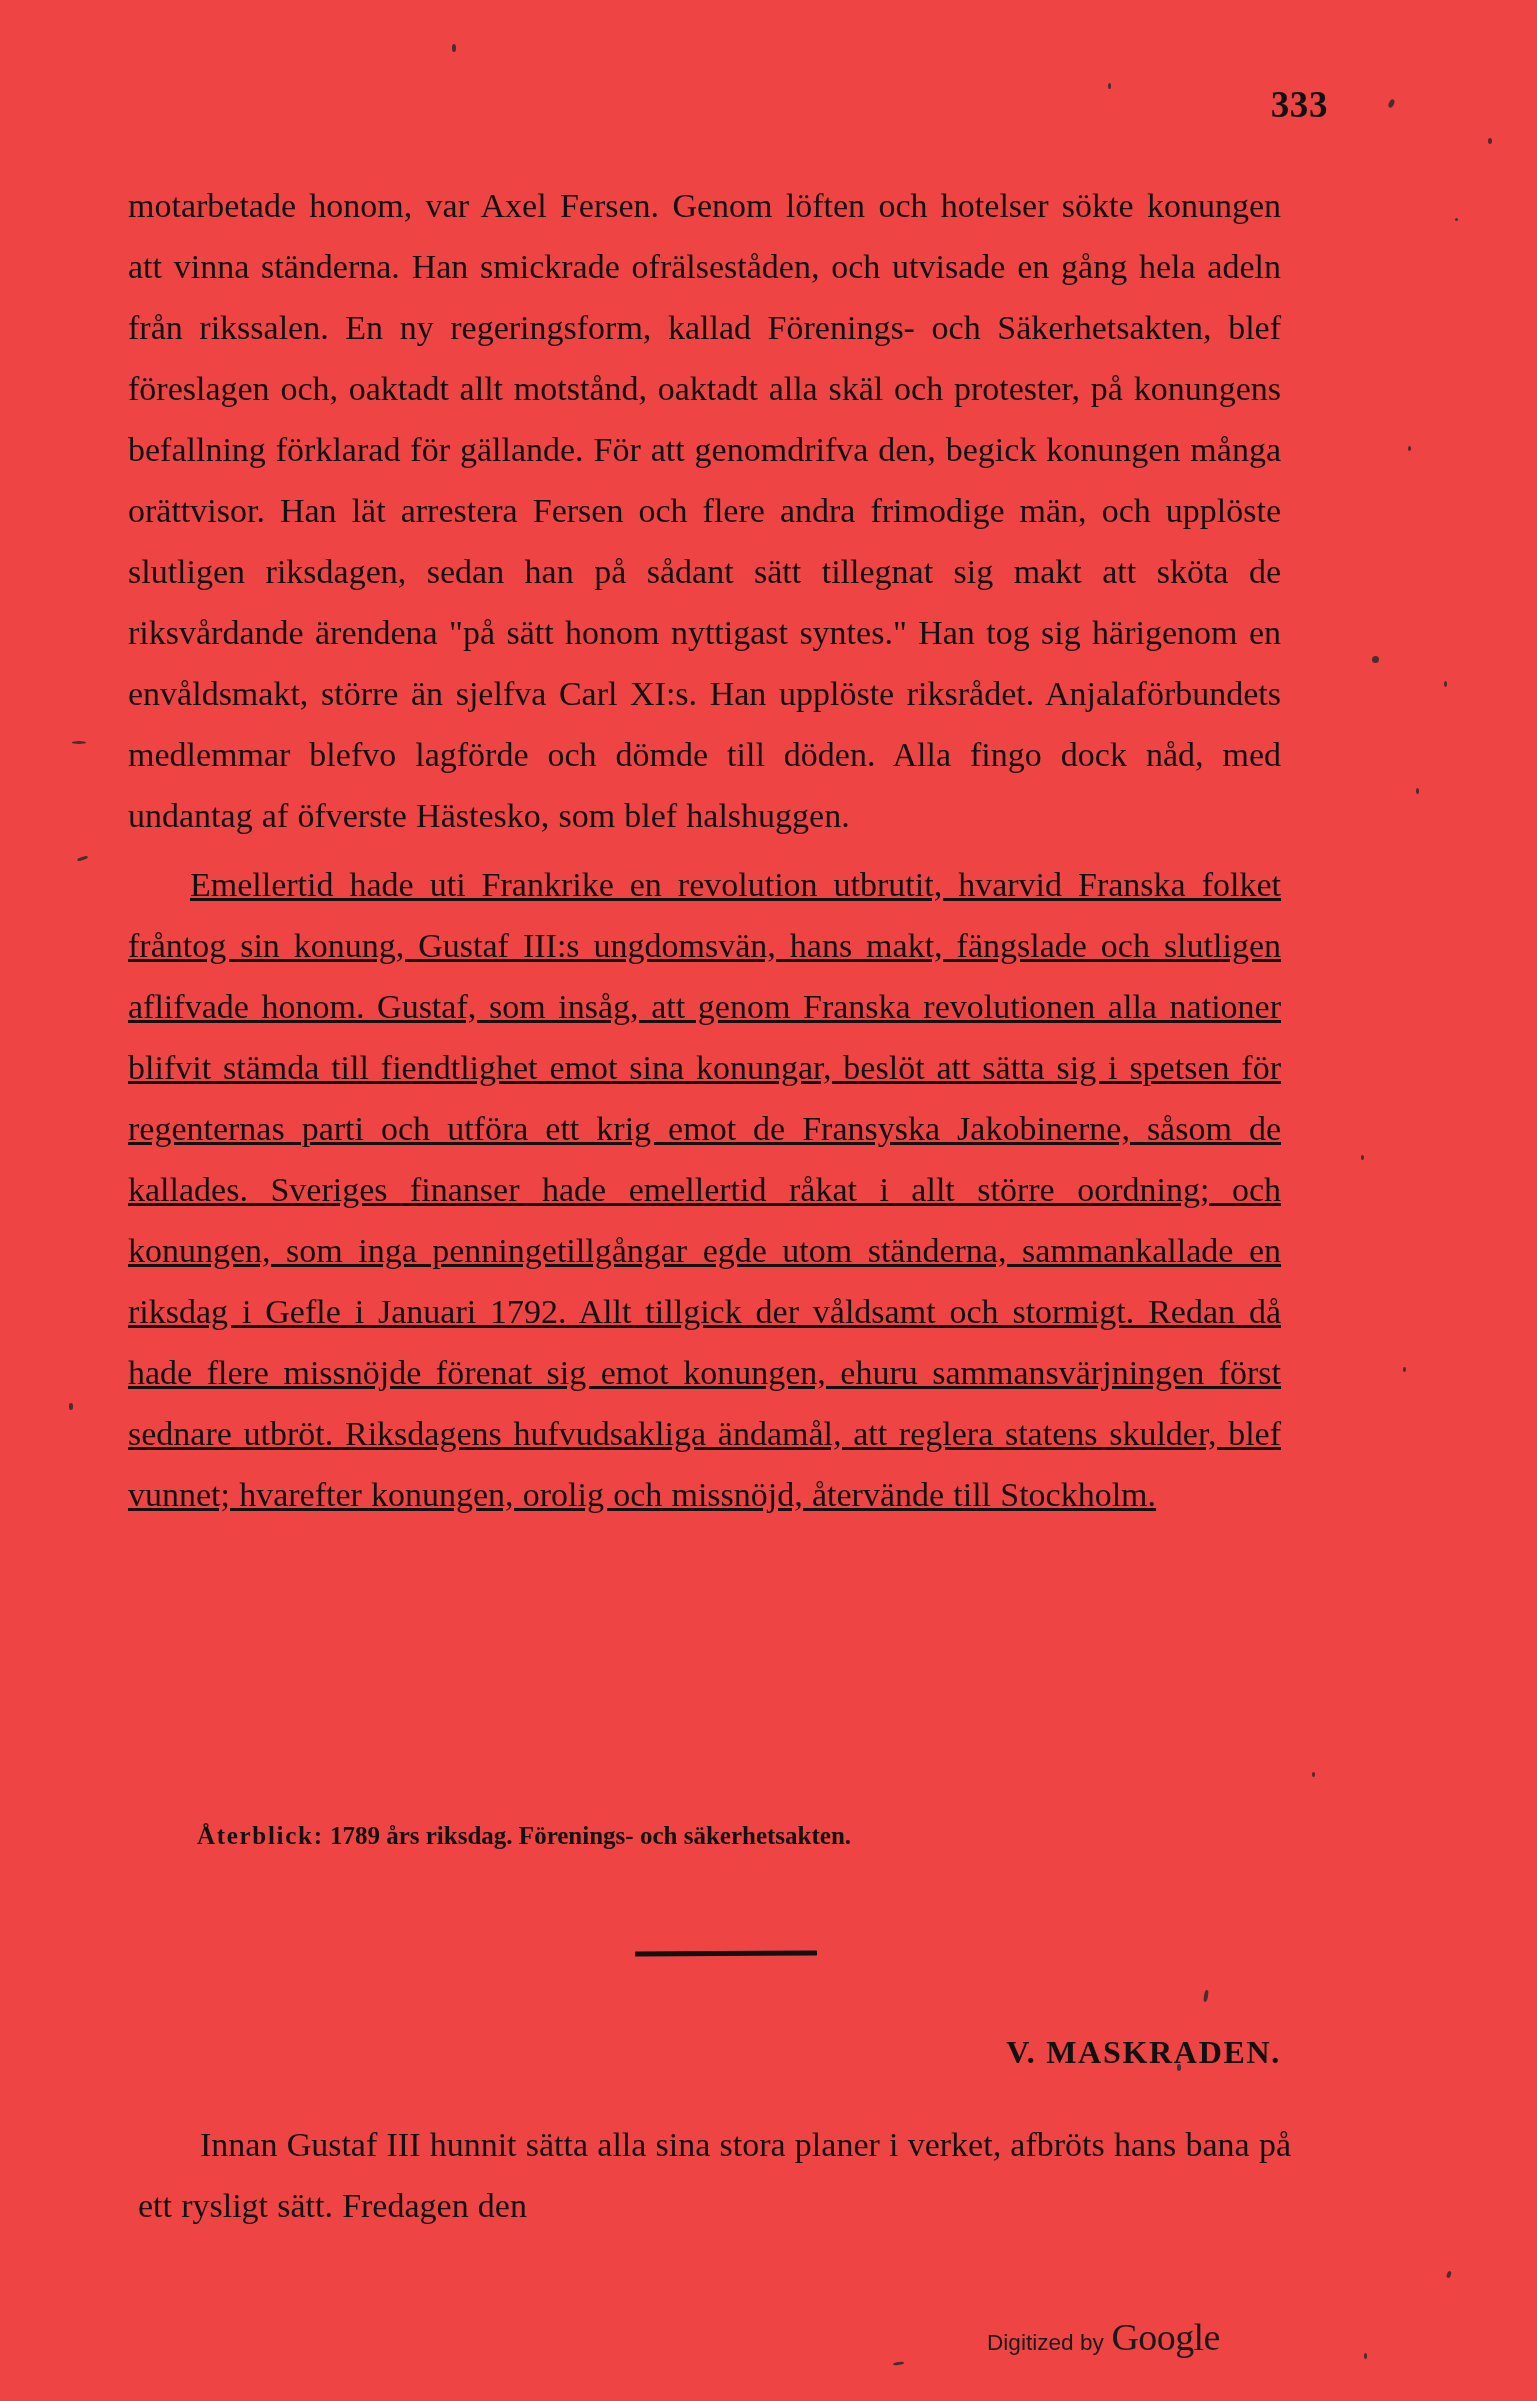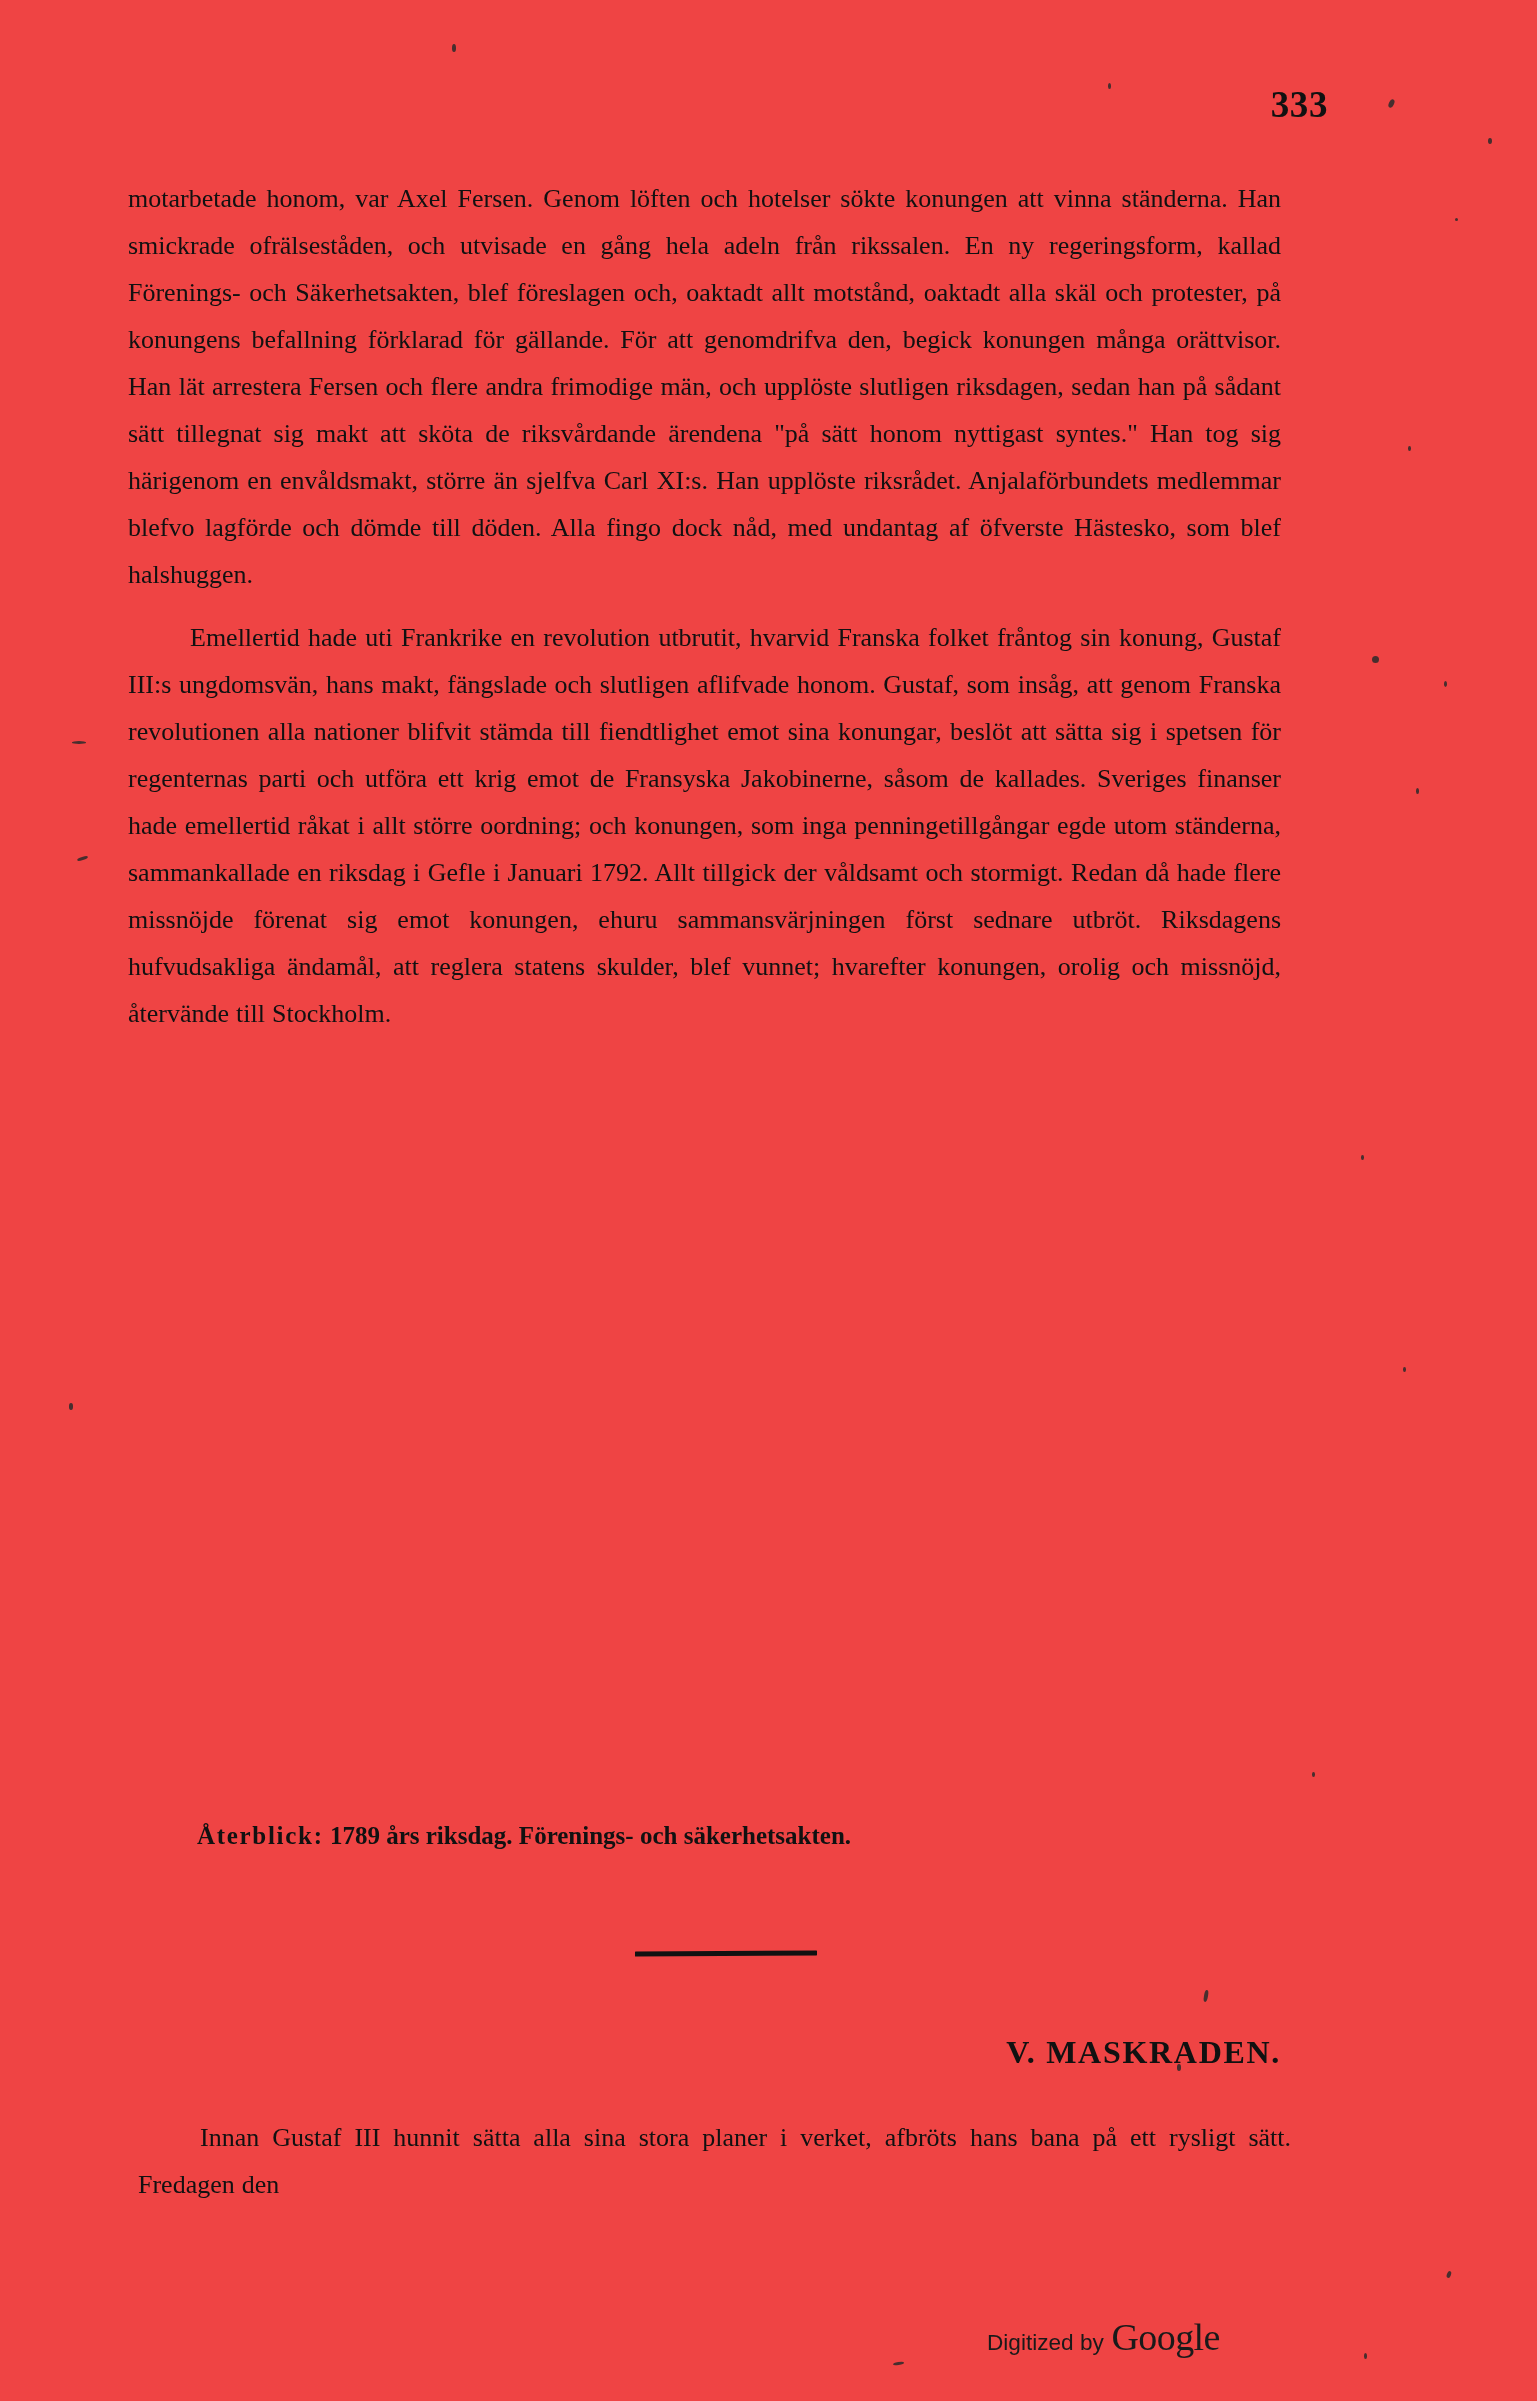--- a/index.html
+++ b/index.html
@@ -33,35 +33,36 @@
   
   #textblock {
     position: absolute;
     left: 128px;
     top: 175px;
     width: 1153px;
   }
 
   .para {
     margin: 0;
-    font-size: 26px;
-    line-height: 47px;
+    font-size: 34px;
+    line-height: 61px;
     text-align: justify;
     text-align-last: left;
     -webkit-hyphens: none;
     hyphens: none;
     word-spacing: 0.02em;
   }
 
   .para.indent {
     text-indent: 62px;
   }
 
   .para + .para {
-    margin-top: 16px;
+    margin-top: 8px;
+    text-decoration: underline;
   }
 
   
   #summary {
     position: absolute;
     left: 128px;
     top: 1819px;
     width: 1153px;
     font-size: 25px;
     line-height: 34px;

